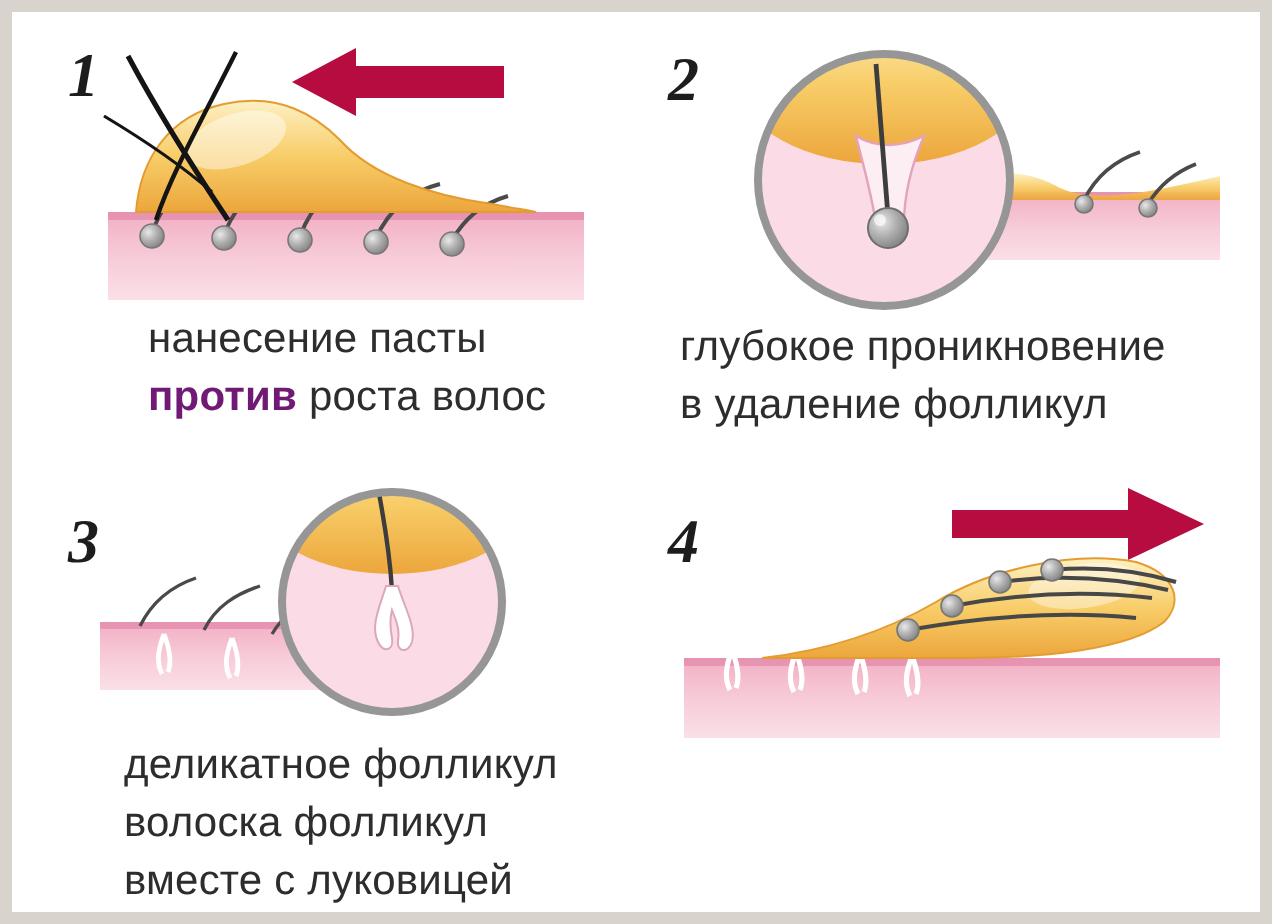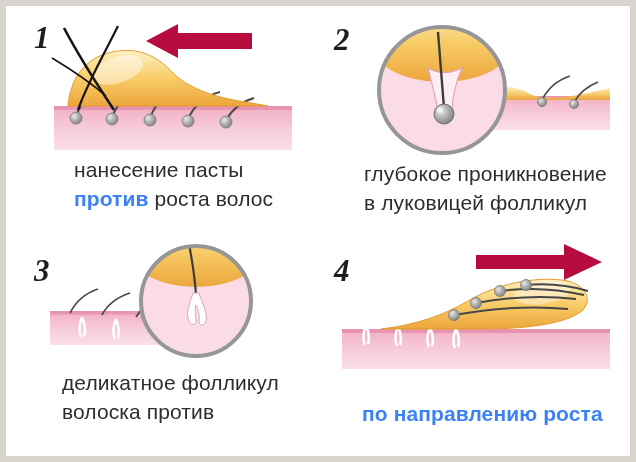--- a/index.html
+++ b/index.html
@@ -27,21 +27,21 @@
   }
   .ill{position:absolute;}
   .cap{
     position:absolute;
     font-size:21px;
     line-height:1.38;
     color:#2d2d2d;
     letter-spacing:.1px;
     white-space:nowrap;
   }
-  .cap .b{font-weight:700;color:#3b82f6;}
+  .cap .b{font-weight:700;color:#701a75;}
 </style>
 </head>
 <body>
 
 <div class="page">
 
   <svg width="0" height="0" style="position:absolute">
     <defs>
       <linearGradient id="skinGrad" x1="0" y1="0" x2="0" y2="1">
         <stop offset="0%" stop-color="#f2afc4"></stop>
@@ -126,23 +126,23 @@
       <g clip-path="url(#clip2)">
         <circle cx="112" cy="74" r="62" fill="#fbdce6"></circle>
         <ellipse cx="112" cy="26" rx="72" ry="40" fill="url(#pasteGrad)"></ellipse>
         <path d="M 98,52 C 102,68 106,82 108,96 L 122,96 C 122,80 126,66 132,52 C 120,58 108,58 98,52 Z" fill="#fdeef3" stroke="#e4a3bd" stroke-width="1.2"></path>
         <path d="M 108,16 C 110,40 112,66 114,92" stroke="#3d3d3d" stroke-width="2.4" fill="none"></path>
         <circle cx="114" cy="98" r="10" fill="url(#bulbGrad)" stroke="#6e6e6e" stroke-width="1"></circle>
         <circle cx="110" cy="94" r="3" fill="#ffffff" opacity="0.65"></circle>
       </g>
       <circle cx="112" cy="74" r="63" fill="none" stroke="#969696" stroke-width="4"></circle>
     </svg>
-    <div class="cap" style="left:46px;top:154px">
+    <div class="cap" style="left:22px;top:154px">
       <span>глубокое проникновение</span><br>
-      <span>в луковицей фолликул</span>
+      <span>в удаление фолликул</span>
     </div>
   </div>
 
   <div class="panel" id="panel3">
     <div class="num" style="left:28px;top:22px">3</div>
     <svg class="ill" style="left:38px;top:6px" width="272" height="132" viewBox="0 0 272 132">
 
       <rect x="6" y="74" width="112" height="34" fill="url(#skinGrad)"></rect>
       <rect x="6" y="74" width="112" height="3.5" fill="#dc7ba0" opacity="0.55"></rect>
       <g stroke="#4a4a4a" stroke-width="1.7" fill="none">
@@ -160,21 +160,22 @@
       <g clip-path="url(#clip3)">
         <circle cx="152" cy="64" r="54" fill="#fbdce6"></circle>
         <ellipse cx="152" cy="14" rx="66" ry="36" fill="url(#pasteGrad)"></ellipse>
         <path d="M 144,2 C 148,22 151,42 152,58" stroke="#3d3d3d" stroke-width="2.2" fill="none"></path>
         <path d="M149,56 C146,66 141,76 145,84 C148,90 153,88 152,82 C151,77 151,72 152,68 C154,73 156,78 155,83 C154,89 160,90 162,84 C164,76 158,66 155,56 Z" fill="#ffffff" stroke="#dda6bc" stroke-width="1"></path>
       </g>
       <circle cx="152" cy="64" r="55" fill="none" stroke="#969696" stroke-width="4"></circle>
     </svg>
     <div class="cap" style="left:56px;top:138px">
       <span>деликатное фолликул</span><br>
-      <span>волоска против</span><br>
+      <span>волоска фолликул</span><br>
+      <span>вместе с луковицей</span>
     </div>
   </div>
 
   <div class="panel" id="panel4">
     <div class="num" style="left:16px;top:22px">4</div>
     <svg class="ill" style="left:18px;top:2px" width="280" height="142" viewBox="0 0 280 142">
 
       <polygon points="140,22 228,22 228,11 266,29 228,47 228,36 140,36" fill="#b60c3f"></polygon>
 
       <rect x="6" y="96" width="268" height="40" fill="url(#skinGrad)"></rect>
@@ -201,17 +202,16 @@
       </g>
       <g fill="url(#bulbGrad)" stroke="#767676" stroke-width="0.8">
         <circle cx="118" cy="82" r="5.5"></circle>
           <circle cx="140" cy="70" r="5.5"></circle>
         <circle cx="164" cy="58" r="5.5"></circle>
           <circle cx="190" cy="52" r="5.5"></circle>
       </g>
     </svg>
     <div class="cap" style="left:44px;top:140px">
       <br>
-      <span class="b">по направлению роста</span>
     </div>
   </div>
 
 </div>
 
 </body></html>

